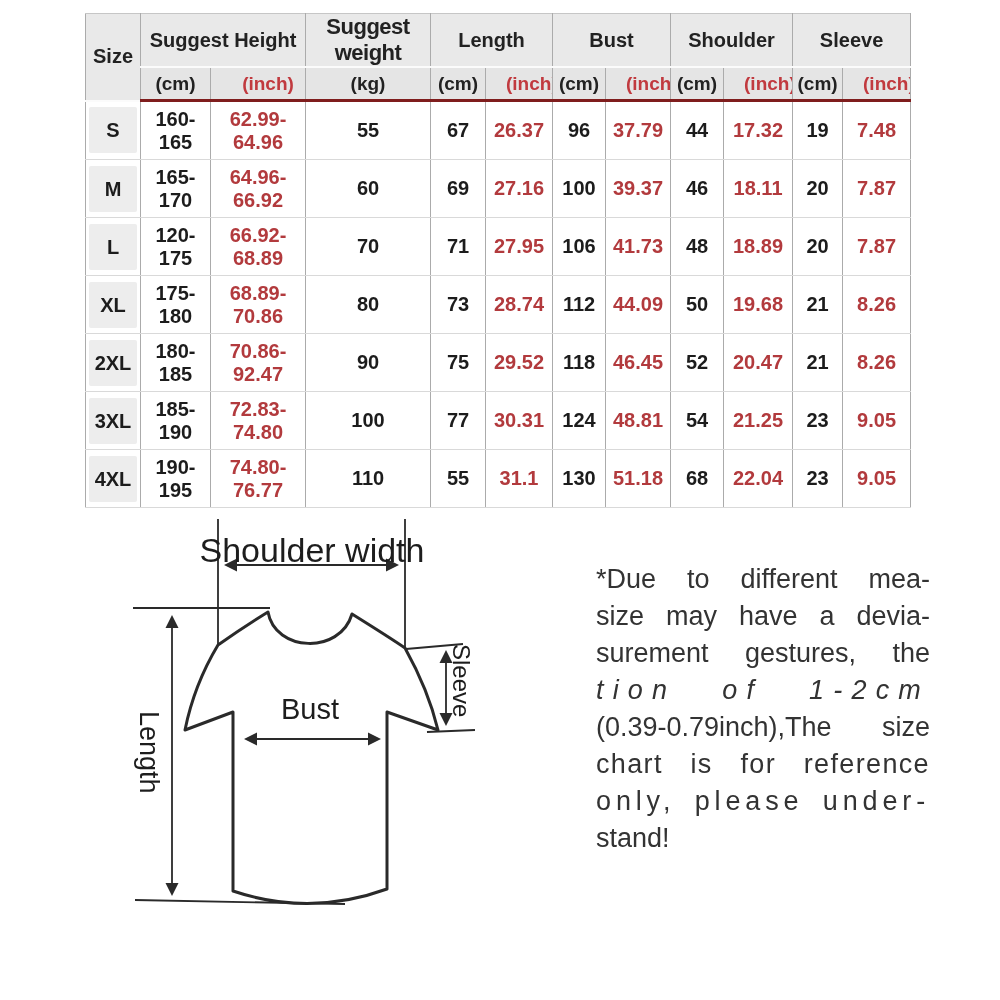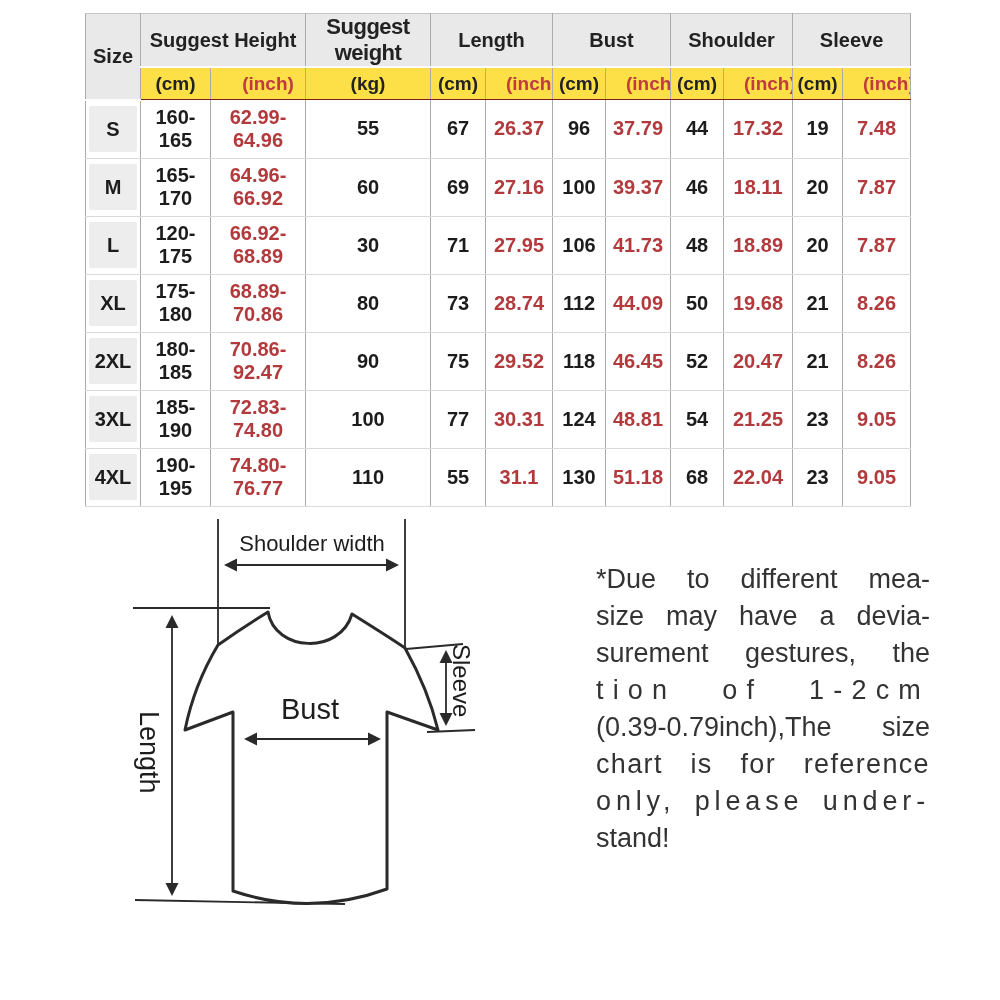--- a/index.html
+++ b/index.html
@@ -8,43 +8,43 @@
 
   
   table.size-table{position:absolute;left:85px;top:13px;width:825px;border-collapse:collapse;
                    table-layout:fixed;}
   .size-table th,.size-table td{border-left:1px solid #ababab;border-right:1px solid #ababab;
                    text-align:center;vertical-align:middle;padding:0;overflow:hidden;}
   .size-table tr.group-row th{height:40px;background:#e9e9e9;font-size:20px;font-weight:bold;
                    color:#222;border-top:1px solid #c6c6c6;border-bottom:2px solid #fbfbfb;}
   .size-table tr.group-row th.squeeze{font-size:22px;letter-spacing:-0.5px;}
   .size-table th.size-head{background:#e9e9e9;font-size:20px;font-weight:bold;}
-  .size-table tr.sub-row th{height:31px;background:#fde047;font-size:19px;font-weight:bold;
-                   color:#222;border-bottom:1px solid #7f1d1d;}
+  .size-table tr.sub-row th{height:31px;background:#e5e5e5;font-size:19px;font-weight:bold;
+                   color:#222;border-bottom:3px solid #7f1d1d;}
   .size-table tbody td{height:57px;font-size:20px;font-weight:bold;color:#1c1c1c;
                    border-bottom:1px solid #d9d9d9;background:#fff;}
   .size-table .red{color:#b23a3d;}
   .size-table tr.sub-row th.red{color:#c13a3f;padding-left:20px;}
   td.size-cell{padding:0;}
   .chip{margin:5px 3px;height:46px;line-height:46px;background:#ededed;border-radius:2px;
         font-weight:bold;font-size:20px;}
 
   
   .diagram{position:absolute;left:100px;top:505px;width:400px;height:480px;}
   .diagram svg{position:absolute;left:0;top:0;}
   .dlabel{position:absolute;color:#1d1d1d;}
-  .shoulder-label{left:97px;top:26px;width:230px;text-align:center;font-size:22px;}
+  .shoulder-label{left:97px;top:26px;width:230px;text-align:center;font-size:34px;}
   .bust-label{left:160px;top:188px;width:100px;text-align:center;font-size:29px;}
   .length-label{left:33px;top:206px;height:145px;writing-mode:vertical-rl;font-size:27px;}
   .sleeve-label{left:347px;top:139px;height:100px;writing-mode:vertical-rl;font-size:24px;}
 
   
   .note{position:absolute;left:560px;top:561px;width:334px;color:#333;font-size:27px;margin-left:36px;}
   .note-line{line-height:37px;text-align:justify;text-align-last:justify;white-space:nowrap;}
-  .note-line:nth-child(4){letter-spacing:0.34em;}
+  .note-line:nth-child(4){letter-spacing:0.34em;font-style:italic;}
   .note-line:nth-child(6){letter-spacing:0.05em;}
   .note-line:nth-child(7){letter-spacing:0.18em;}
   .note-line:last-child{text-align-last:left;}
 </style>
 </head>
 <body>
 
 <div class="page">
 
   <table class="size-table">
@@ -118,21 +118,21 @@
         <td class="red">18.11</td>
         <td>20</td>
         <td class="red">7.87</td>
       </tr>
       <tr>
         <td class="size-cell">
             <div class="chip">L</div>
           </td>
         <td>120-175</td>
         <td class="red">66.92-68.89</td>
-        <td>30</td>
+        <td>70</td>
         <td>71</td>
         <td class="red">27.95</td>
         <td>106</td>
         <td class="red">41.73</td>
         <td>48</td>
         <td class="red">18.89</td>
         <td>20</td>
         <td class="red">7.87</td>
       </tr>
       <tr>

